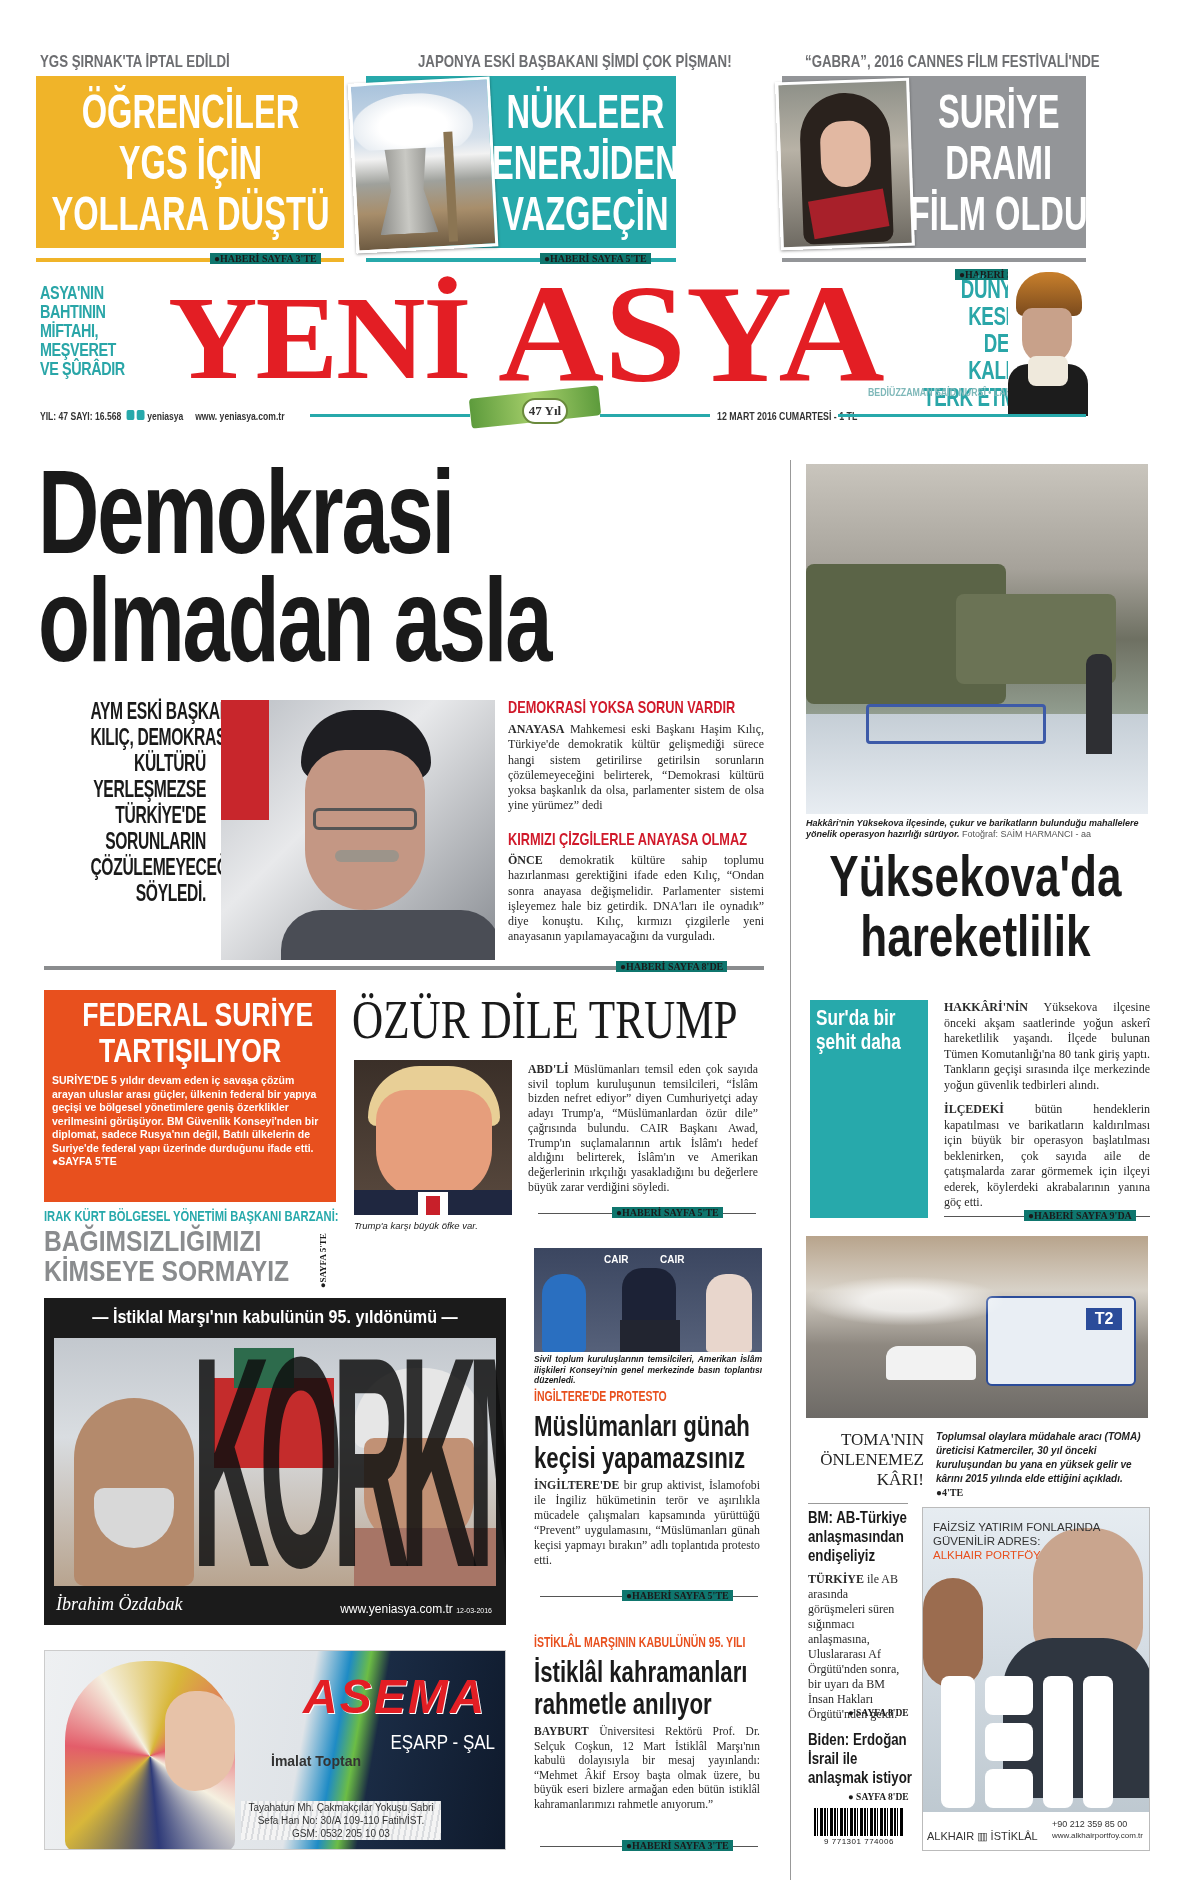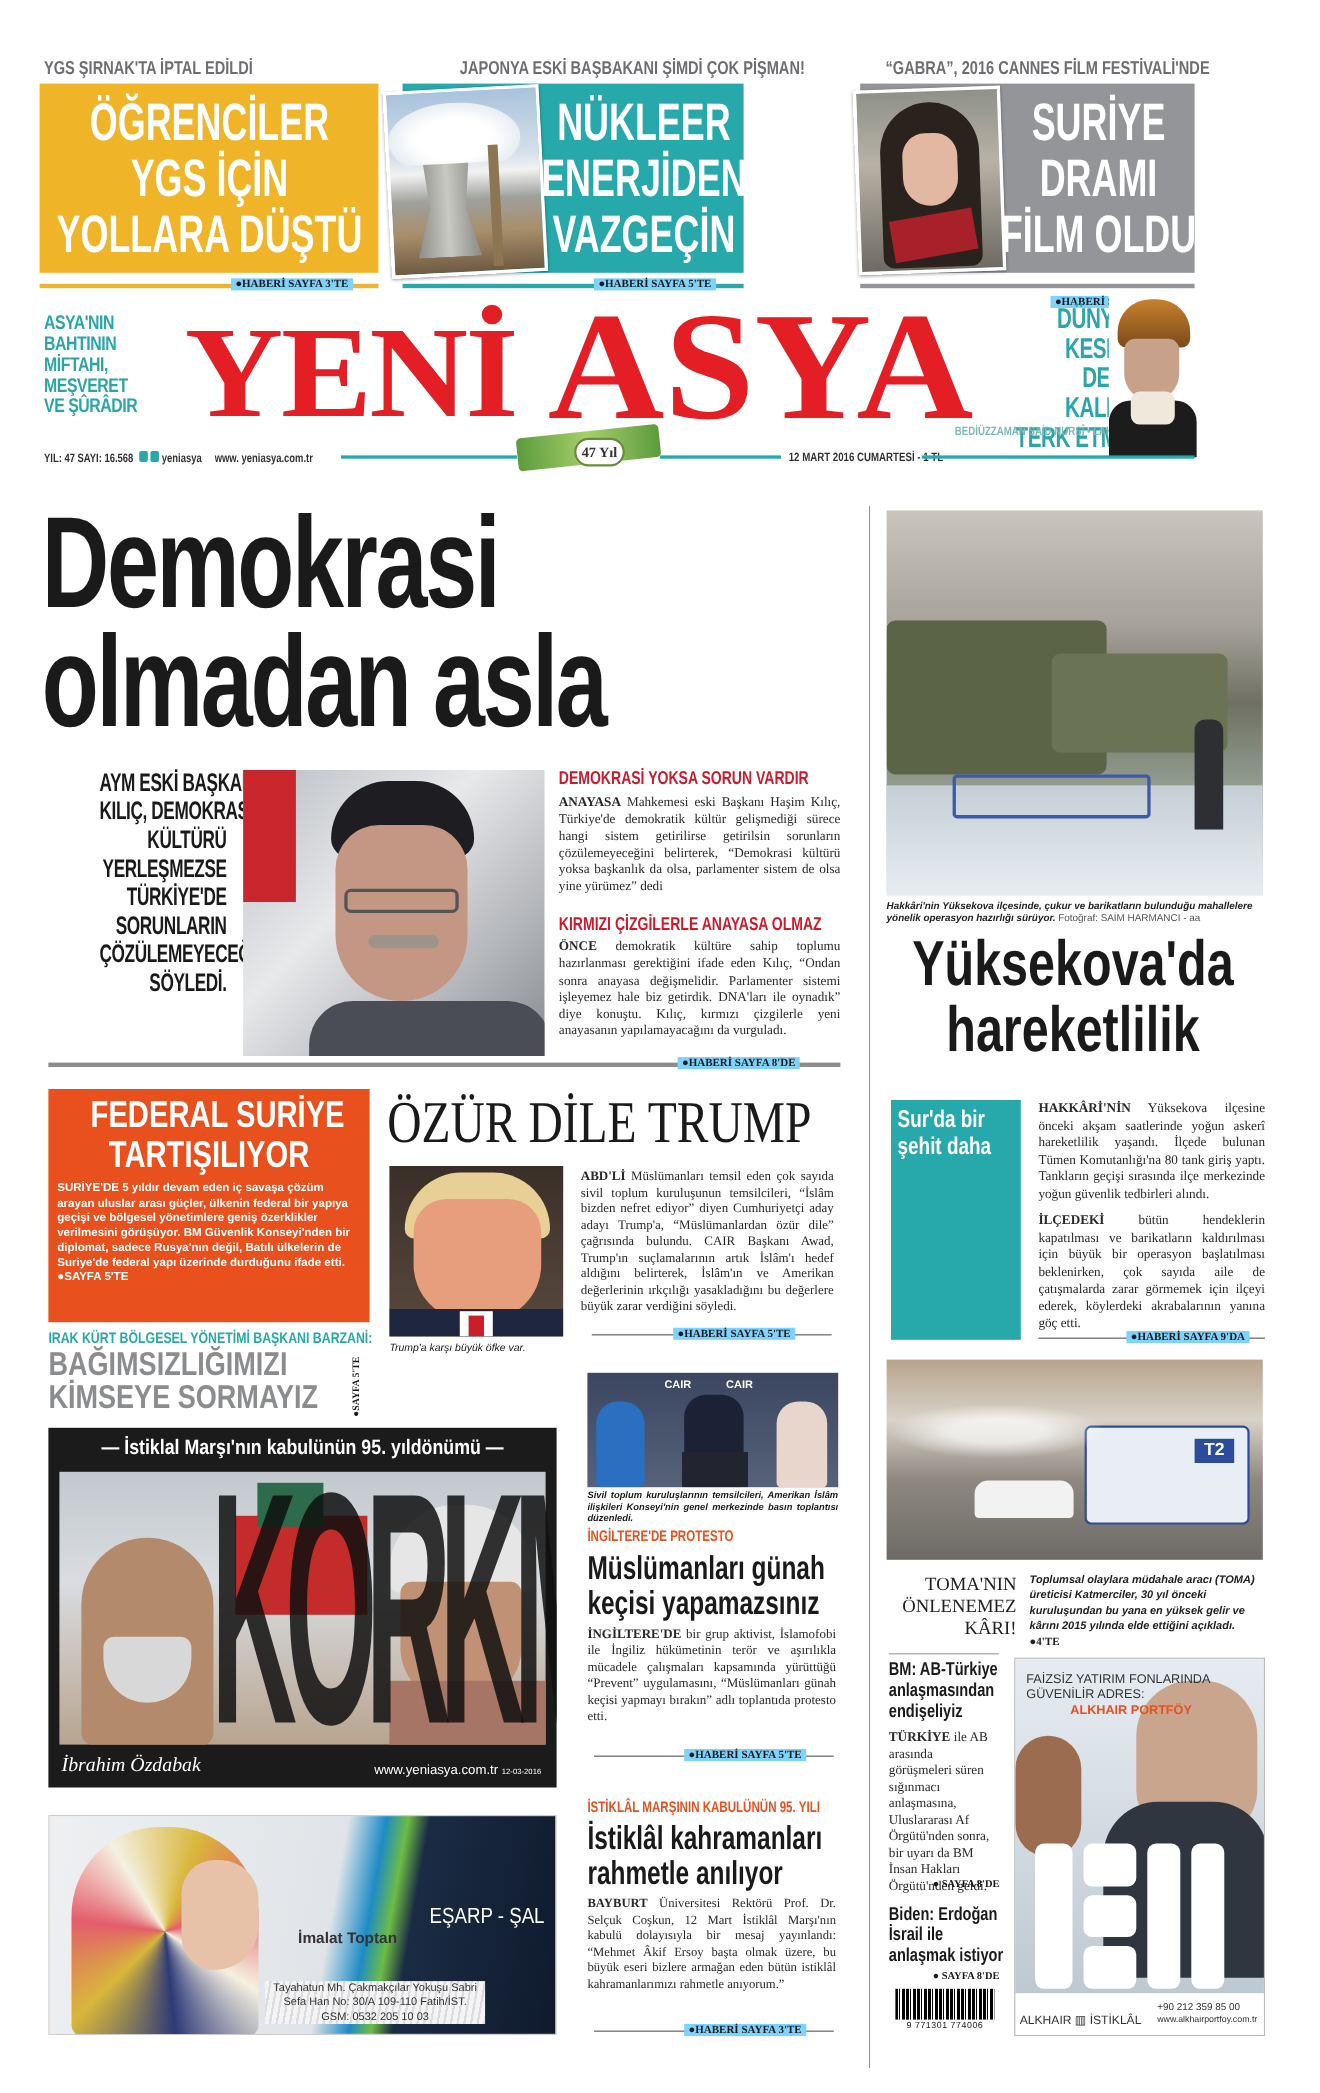--- a/index.html
+++ b/index.html
@@ -3,21 +3,21 @@
 <meta charset="utf-8">
 <style>
   * { box-sizing: border-box; margin: 0; padding: 0; }
   body { width: 1200px; height: 1903px; background: #fff; position: relative; overflow: hidden; font-family: "Liberation Serif", serif; color: #1a1a1a; }
   .abs { position: absolute; }
   .cond { font-family: "Liberation Sans", sans-serif; font-weight: bold; transform-origin: left top; letter-spacing: -0.5px; }
   .kicker { font-family: "Liberation Sans", sans-serif; font-weight: bold; color: #6d6e71; font-size: 17px; white-space: nowrap; transform: scaleX(0.78); transform-origin: left top; }
   .promo-box { display: flex; align-items: center; justify-content: center; }
   .promo-title { font-family: "Liberation Sans", sans-serif; font-weight: bold; color: #fff; text-align: center; font-size: 46px; line-height: 50px; transform: scaleX(0.68); white-space: nowrap; }
   .rule-line { height: 4px; }
-  .ref { font-family: "Liberation Serif", serif; font-weight: bold; font-size: 10px; white-space: nowrap; background: #7dd3fc; padding: 0 4px; }
+  .ref { font-family: "Liberation Serif", serif; font-weight: bold; font-size: 10px; white-space: nowrap; background: #0f766e; padding: 0 4px; }
   .photo { overflow: hidden; }
   .body-text { font-family: "Liberation Serif", serif; font-size: 12.5px; line-height: 16px; text-align: justify; color: #2a2a2a; }
   .body-text b { font-weight: bold; }
   .red-sub { font-family: "Liberation Sans", sans-serif; font-weight: bold; color: #d0192a; font-size: 17px; white-space: nowrap; transform: scaleX(0.75); transform-origin: left top; }
   .grey-hr { background: #8a8c8e; height: 4px; }
   .thin-hr { background: #555; height: 1px; }
   .teal { color: #2aa6a8; }
 </style>
 </head>
 <body>
@@ -190,21 +190,21 @@
 <div class="abs" style="left:814px;top:1808px;width:90px;height:28px;background:repeating-linear-gradient(90deg,#000 0 2px,#fff 2px 3px,#000 3px 4px,#fff 4px 6px,#000 6px 9px,#fff 9px 10px);"></div>
 <div class="abs" style="left:814px;top:1837px;width:90px;font-family:'Liberation Sans',sans-serif;font-size:8px;text-align:center;letter-spacing:0.5px;">9 771301 774006</div>
 
 <div class="abs" style="left:922px;top:1507px;width:228px;height:344px;border:1px solid #bbb;background:linear-gradient(180deg,#e6ecf1 0%,#d5dde4 40%,#b9c4cc 100%);overflow:hidden;">
   <div style="position:absolute;left:110px;top:20px;width:110px;height:140px;background:#c9a58e;border-radius:50px 50px 40px 40px;"></div>
   <div style="position:absolute;left:80px;top:130px;width:150px;height:160px;background:#2f3640;border-radius:50px 50px 0 0;"></div>
   <div style="position:absolute;left:0;top:70px;width:60px;height:110px;background:#9b6c4f;border-radius:30px;"></div>
   <div style="position:absolute;left:10px;top:12px;font-family:'Liberation Sans',sans-serif;font-size:11.5px;line-height:14px;color:#333;white-space:nowrap;">
     <div>FAİZSİZ YATIRIM FONLARINDA</div>
     <div>GÜVENİLİR ADRES:</div>
-    <div style="color:#e8501e;font-weight:bold;margin-left:40px;">ALKHAIR PORTFÖY</div>
+    <div style="color:#e8501e;font-weight:normal;">ALKHAIR PORTFÖY</div>
   </div>
   <div style="position:absolute;left:18px;top:168px;width:196px;height:132px;display:flex;gap:10px;">
     <div style="width:34px;background:#fff;border-radius:8px;"></div>
     <div style="width:48px;display:flex;flex-direction:column;gap:8px;">
         <div style="flex:1;background:#fff;border-radius:8px;"></div>
         <div style="flex:1;background:#fff;border-radius:8px;"></div>
         <div style="flex:1;background:#fff;border-radius:8px;"></div>
       </div>
     <div style="width:30px;background:#fff;border-radius:8px;"></div>
     <div style="width:30px;background:#fff;border-radius:8px;"></div>
@@ -244,20 +244,21 @@
     <div style="position:absolute;left:300px;top:190px;width:142px;height:58px;background:#a77566;"></div>
   </div>
   <div style="position:absolute;left:0;top:40px;width:462px;height:248px;font-family:'Liberation Sans',sans-serif;font-weight:bold;font-size:300px;line-height:248px;color:rgba(15,15,15,0.85);text-align:center;letter-spacing:-30px;transform:scaleX(0.36);transform-origin:center top;white-space:nowrap;">KORKMA</div>
   <div style="position:absolute;left:12px;top:296px;font-family:'Liberation Serif',serif;font-style:italic;color:#fff;font-size:18px;white-space:nowrap;">İbrahim Özdabak</div>
   <div style="position:absolute;right:14px;top:304px;font-family:'Liberation Sans',sans-serif;color:#fff;font-size:12px;white-space:nowrap;"><span>www.yeniasya.com.tr</span> <span style="font-size:7px;">12-03-2016</span></div>
 </div>
 
 <div class="abs" style="left:44px;top:1650px;width:462px;height:200px;border:1px solid #ccc;overflow:hidden;background:linear-gradient(100deg,#eef0f2 0%,#e0e4e8 55%,#1e8bc5 62%,#6cbd45 66%,#1a2b44 70%,#0f1a2c 100%);">
   <div style="position:absolute;left:20px;top:10px;width:170px;height:190px;background:conic-gradient(from 20deg,#d8b73a,#e35d6a,#f5f0e0,#2e3a78,#d8b73a,#e35d6a,#f5f0e0,#d8b73a);border-radius:80px 80px 10px 10px;"></div>
   <div style="position:absolute;left:120px;top:40px;width:70px;height:100px;background:#e7c2a8;border-radius:30px 35px 40px 30px;"></div>
+  <div style="position:absolute;left:258px;top:18px;font-family:'Liberation Sans',sans-serif;font-weight:bold;font-style:italic;color:#e31e24;font-size:48px;letter-spacing:2px;white-space:nowrap;text-shadow:1px 1px 0 #fff;">ASEMA</div>
   <div style="position:absolute;right:10px;top:80px;font-family:'Liberation Sans',sans-serif;color:#fff;font-size:20px;white-space:nowrap;transform:scaleX(0.85);transform-origin:right top;">EŞARP - ŞAL</div>
   <div style="position:absolute;left:226px;top:102px;font-family:'Liberation Sans',sans-serif;color:#333;font-size:14px;font-weight:bold;white-space:nowrap;">İmalat Toptan</div>
   <div style="position:absolute;left:196px;top:150px;width:200px;text-align:center;font-family:'Liberation Sans',sans-serif;color:#333;font-size:10px;line-height:13px;white-space:nowrap;background:repeating-linear-gradient(100deg,#f4f4f4 0 4px,#dadcdf 4px 6px);">
     <div>Tayahatun Mh. Çakmakçılar Yokuşu Sabri</div>
     <div>Sefa Han  No: 30/A 109-110 Fatih/İST.</div>
     <div>GSM: 0532 205 10 03</div>
   </div>
 </div>
 
 <div class="abs" style="left:352px;top:992px;font-family:'Liberation Serif',serif;font-size:54px;line-height:56px;white-space:nowrap;transform:scaleX(0.8);transform-origin:left top;color:#1a1a1a;">ÖZÜR DİLE TRUMP</div>

